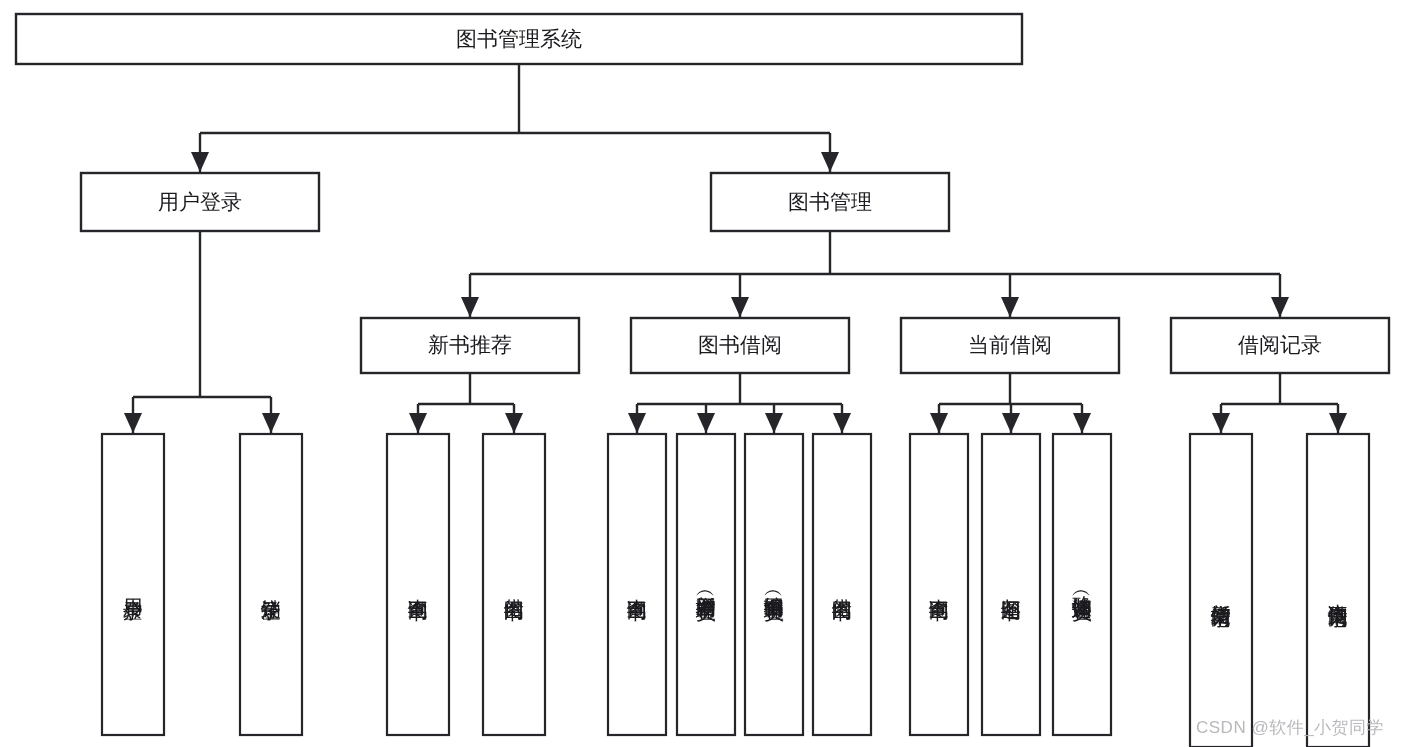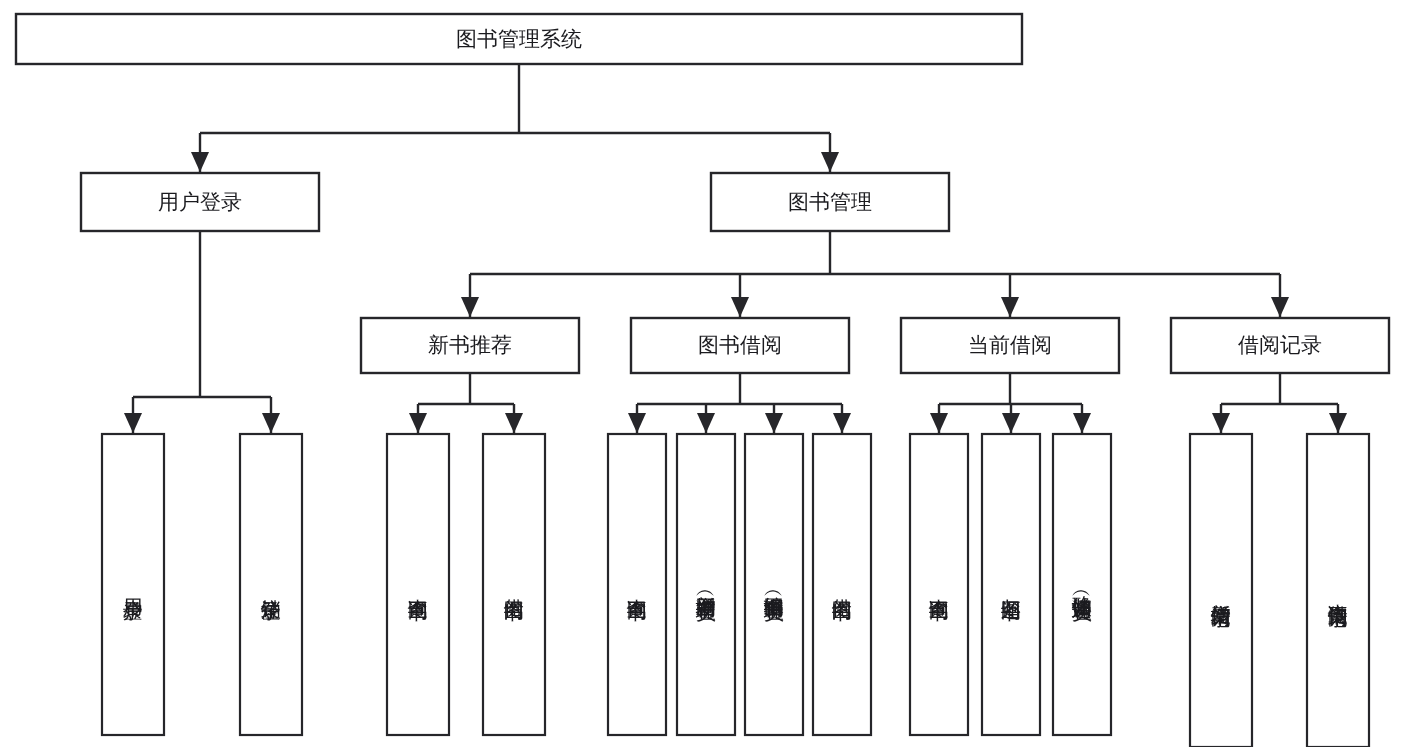--- a/index.html
+++ b/index.html
@@ -218,14 +218,15 @@
       <div class="node-label-v" style="left: 677px; top: 434px; width: 58px; height: 301px;">新增图书（管理员）</div>
       <div class="node-label-v" style="left: 745px; top: 434px; width: 58px; height: 301px;">编辑图书（管理员）</div>
       <div class="node-label-v" style="left: 813px; top: 434px; width: 58px; height: 301px;">借阅图书</div>
       <div class="node-label-v" style="left: 910px; top: 434px; width: 58px; height: 301px;">查询图书</div>
       <div class="node-label-v" style="left: 982px; top: 434px; width: 58px; height: 301px;">归还图书</div>
       <div class="node-label-v" style="left: 1053px; top: 434px; width: 58px; height: 301px;">确认归还（管理员）</div>
       <div class="node-label-v" style="left: 1190px; top: 434px; width: 62px; height: 313px;">新增借阅记录</div>
       <div class="node-label-v" style="left: 1307px; top: 434px; width: 62px; height: 313px;">查询借阅记录</div>
     </div>
 
+  <div class="watermark" style="left: 1196px; top: 716px;">CSDN @软件_小贺同学</div>
 
 </div>
 
 </body></html>

